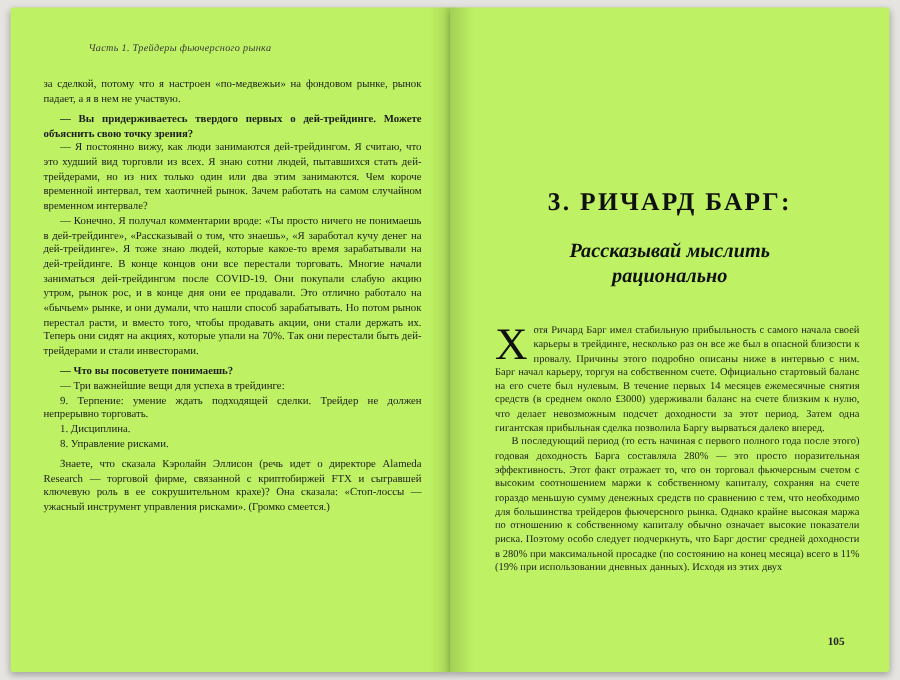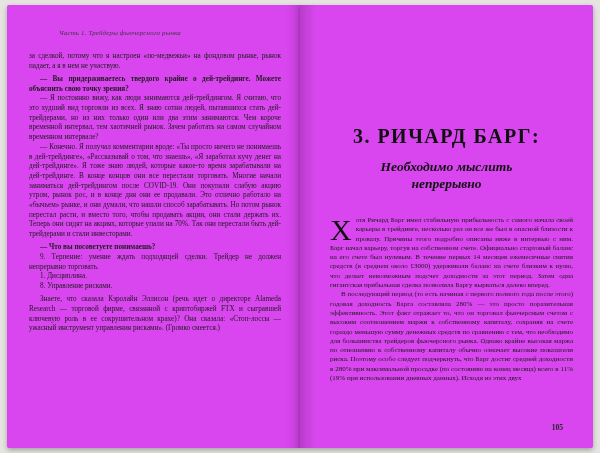--- a/index.html
+++ b/index.html
@@ -7,21 +7,21 @@
   body {
     background:#e6e4e1;
     font-family:"Liberation Serif","DejaVu Serif",serif;
     position:relative;
     overflow:hidden;
     color:#1c1c1c;
   }
   .spread { position:absolute; inset:0; }
   .page {
     position:absolute; top:5px; height:443px;
-    background:#d946ef;
+    background:#bef264;
     box-shadow:0 2px 5px rgba(0,0,0,0.30);
   }
   .page-left  { left:7px;   width:293px; border-radius:2px 0 0 2px; }
   .page-right { left:300px; width:293px; border-radius:0 2px 2px 0; }
   .page-left::after {
     content:""; position:absolute; top:0; right:0; width:14px; height:100%;
     background:linear-gradient(to right, rgba(0,0,0,0), rgba(0,0,0,0.12));
     pointer-events:none;
   }
   .page-right::before {
@@ -36,21 +36,21 @@
     font-style:italic; font-size:6.8px; letter-spacing:0.2px; color:#3a3a3a;
   }
   .left-text {
     position:absolute; top:47px; left:22px; width:252px;
     font-size:7.2px; line-height:9.7px; text-align:justify;
   }
 
   
   .chapter-title {
     position:absolute; top:120px; left:0; width:100%;
-    text-align:center; font-weight:bold; font-size:20px;
+    text-align:center; font-weight:bold; font-size:17px;
     letter-spacing:1.5px; color:#101010;
   }
   .chapter-subtitle {
     position:absolute; top:153px; left:50%; transform:translateX(-50%);
     width:150px; text-align:center;
     font-weight:bold; font-style:italic; font-size:13.5px; line-height:17px;
     color:#101010;
   }
   .right-text {
     position:absolute; top:211px; left:30px; width:243px;
@@ -74,34 +74,35 @@
 </style>
 </head>
 <body>
 
 <div class="spread">
 
   <div class="page page-left">
     <div class="running-header">Часть 1. Трейдеры фьючерсного рынка</div>
     <div class="left-text" id="left-paragraphs">
         <p class="para"><span class="">за сделкой, потому что я настроен «по-медвежьи» на фондовом рынке, рынок падает, а я в нем не участвую.</span></p>
-        <p class="para indent q"><span class="">— Вы придерживаетесь твердого крайне о дей-трейдинге. Можете объяснить свою точку зрения?</span></p>
+        <p class="para indent q"><span class="">— Вы придерживаетесь твердого первых о дей-трейдинге. Можете объяснить свою точку зрения?</span></p>
         <p class="para indent"><span class="">— Я постоянно вижу, как люди занимаются дей-трейдингом. Я считаю, что это худший вид торговли из всех. Я знаю сотни людей, пытавшихся стать дей-трейдерами, но из них только один или два этим занимаются. Чем короче временной интервал, тем хаотичней рынок. Зачем работать на самом случайном временном интервале?</span></p>
         <p class="para indent"><span class="">— Конечно. Я получал комментарии вроде: «Ты просто ничего не понимаешь в дей-трейдинге», «Рассказывай о том, что знаешь», «Я заработал кучу денег на дей-трейдинге». Я тоже знаю людей, которые какое-то время зарабатывали на дей-трейдинге. В конце концов они все перестали торговать. Многие начали заниматься дей-трейдингом после COVID-19. Они покупали слабую акцию утром, рынок рос, и в конце дня они ее продавали. Это отлично работало на «бычьем» рынке, и они думали, что нашли способ зарабатывать. Но потом рынок перестал расти, и вместо того, чтобы продавать акции, они стали держать их. Теперь они сидят на акциях, которые упали на 70%. Так они перестали быть дей-трейдерами и стали инвесторами.</span></p>
         <p class="para indent q"><span class="">— Что вы посоветуете понимаешь?</span></p>
+        <p class="para indent"><span class="">— Три важнейшие вещи для успеха в трейдинге:</span></p>
         <p class="para indent"><span class="">9. Терпение: умение ждать подходящей сделки. Трейдер не должен непрерывно торговать.</span></p>
         <p class="para indent"><span class="">1. Дисциплина.</span></p>
         <p class="para indent"><span class="">8. Управление рисками.</span></p>
         <p class="para indent space-top"><span class="">Знаете, что сказала Кэролайн Эллисон </span><span class="run-i">(речь идет о директоре Alameda Research — торговой фирме, связанной с криптобиржей FTX и сыгравшей ключевую роль в ее сокрушительном крахе)</span><span class="">? Она сказала: «Стоп-лоссы — ужасный инструмент управления рисками». </span><span class="run-i">(Громко смеется.)</span></p>
       </div>
   </div>
 
   <div class="page page-right">
     <div class="chapter-title">3. РИЧАРД БАРГ:</div>
-    <div class="chapter-subtitle">Необходимо мыслить непрерывно</div>
+    <div class="chapter-subtitle">Рассказывай мыслить рационально</div>
     <div class="right-text" id="right-paragraphs">
         <p class="para"><span class="dropcap">Х</span><span class="">отя Ричард Барг имел стабильную прибыльность с самого начала своей карьеры в трейдинге, несколько раз он все же был в опасной близости к провалу. Причины этого подробно описаны ниже в интервью с ним. Барг начал карьеру, торгуя на собственном счете. Официально стартовый баланс на его счете был нулевым. В течение первых 14 месяцев ежемесячные снятия средств (в среднем около £3000) удерживали баланс на счете близким к нулю, что делает невозможным подсчет доходности за этот период. Затем одна гигантская прибыльная сделка позволила Баргу вырваться далеко вперед.</span></p>
         <p class="para indent"><span class="">В последующий период (то есть начиная с первого полного года после этого) годовая доходность Барга составляла 280% — это просто поразительная эффективность. Этот факт отражает то, что он торговал фьючерсным счетом с высоким соотношением маржи к собственному капиталу, сохраняя на счете гораздо меньшую сумму денежных средств по сравнению с тем, что необходимо для большинства трейдеров фьючерсного рынка. Однако крайне высокая маржа по отношению к собственному капиталу обычно означает высокие показатели риска. Поэтому особо следует подчеркнуть, что Барг достиг средней доходности в 280% при максимальной просадке (по состоянию на конец месяца) всего в 11% (19% при использовании дневных данных). Исходя из этих двух</span></p>
       </div>
     <div class="page-number">105</div>
   </div>
 
 </div>
 
 </body></html>

